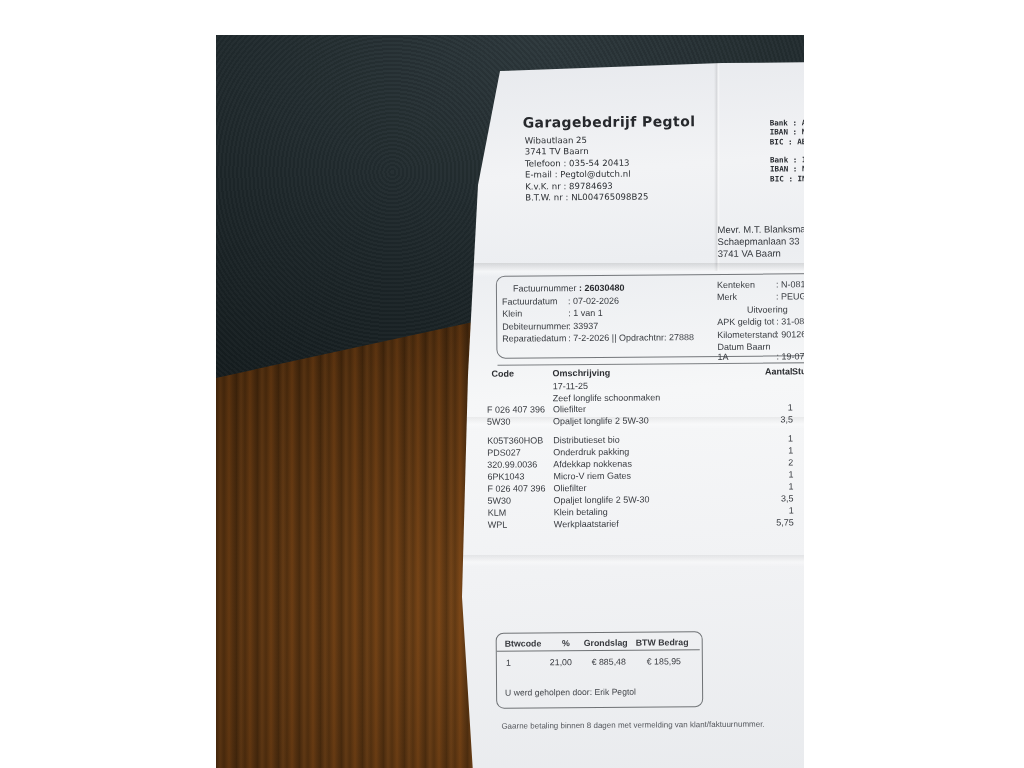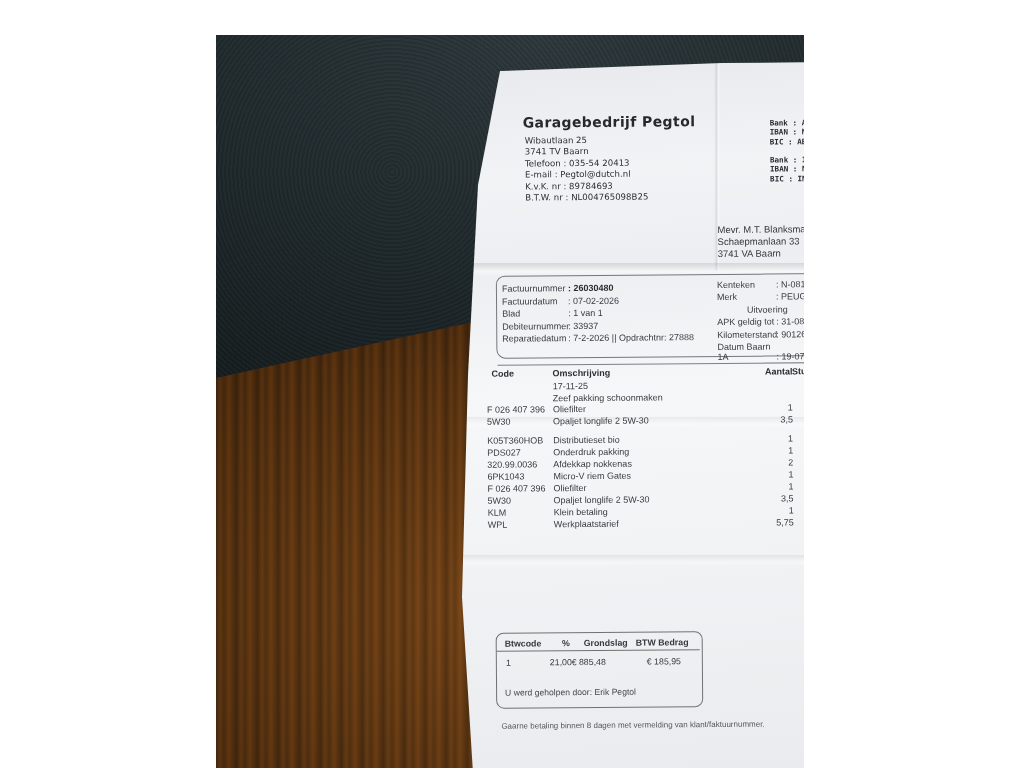--- a/index.html
+++ b/index.html
@@ -60,21 +60,21 @@
   .c-code{left:271px;} .thead .c-code{left:276px;}
   .c-desc{left:337px;}
   .c-qty{left:529px;width:48px;text-align:right;}
   .c-unit{left:556px;width:64px;text-align:right;}
   .c-vat{left:726px;}
   
   .vat-box{left:278px;top:596px;width:205px;height:74px;border:1px solid #6f7275;border-radius:8px;}
   .vat-divider{left:279px;top:614px;width:203px;height:1px;background:#6f7275;}
   .vrow{position:absolute;font-size:8.8px;color:#37393e;}
   .v-code{left:288px;} .v-pct{left:318px;width:36px;text-align:right;}
-  .v-base{left:332px;width:56px;text-align:right;} .v-amt{left:420px;width:52px;text-align:center;}
+  .v-base{left:352px;width:56px;text-align:right;} .v-amt{left:420px;width:52px;text-align:center;}
   .vh-code{left:287px;} .vh-pct{left:330px;width:22px;text-align:right;}
   .vh-base{left:366px;} .vh-amt{left:418px;}
   .helped{left:287px;top:651px;font-size:8.6px;color:#44474c;}
   .trow{position:absolute;font-size:9px;color:#35383d;}
   
   .footer-note{left:283px;top:685px;font-size:8px;color:#55585d;}
 </style>
 </head>
 <body>
 
@@ -112,23 +112,23 @@
           <div>BIC : INGBNL2A</div>
         </div>
 
         <div class="abs customer">
           <div>Mevr. M.T. Blanksma-Bles</div>
           <div>Schaepmanlaan 33</div>
           <div>3741 VA Baarn</div>
         </div>
 
         <div class="abs meta-box"></div>
-        <div class="mrow meta-l" style="left:287px;top:247px"><span class="mlabel">Factuurnummer</span><span class="bold">: 26030480</span></div>
+        <div class="mrow meta-l" style="left:298px;top:247px"><span class="mlabel">Factuurnummer</span><span class="bold">: 26030480</span></div>
         <div class="mrow meta-l" style="left:287px;top:259.5px"><span class="mlabel">Factuurdatum</span><span>: 07-02-2026</span></div>
-        <div class="mrow meta-l" style="left:287px;top:272px"><span class="mlabel">Blad</span><span>: 1 van 1</span></div>
+        <div class="mrow meta-l" style="left:287px;top:272px"><span class="mlabel">Klein</span><span>: 1 van 1</span></div>
         <div class="mrow meta-l" style="left:287px;top:284.5px"><span class="mlabel">Debiteurnummer</span><span>: 33937</span></div>
         <div class="mrow meta-l" style="left:287px;top:297px"><span class="mlabel">Reparatiedatum</span><span>: 7-2-2026 || Opdrachtnr: 27888</span></div>
 
         <div class="mrow meta-r" style="left:502px;top:245px"><span class="mlabel">Kenteken</span><span>: N-081-HH</span></div>
         <div class="mrow meta-r" style="left:502px;top:257.4px"><span class="mlabel">Merk</span><span>: PEUGEOT 2008</span></div>
         <div class="mrow meta-r" style="left:532px;top:269.8px"><span class="mlabel">Uitvoering</span><span>:</span></div>
         <div class="mrow meta-r" style="left:502px;top:282.2px"><span class="mlabel">APK geldig tot</span><span>: 31-08-2026</span></div>
         <div class="mrow meta-r" style="left:502px;top:294.6px"><span class="mlabel">Kilometerstand</span><span>: 90126</span></div>
         <div class="mrow meta-r" style="left:502px;top:307px"><span class="mlabel">Datum Baarn 1A</span><span>: 19-07-2018</span></div>
 
@@ -143,21 +143,21 @@
 
         <div class="row" style="top:345px">
             <span class="c c-code"></span>
             <span class="c c-desc">17-11-25</span>
             <span class="c c-qty"></span>
             <span class="c c-unit"></span>
             <span class="c c-vat"></span>
           </div>
         <div class="row" style="top:356.5px">
             <span class="c c-code"></span>
-            <span class="c c-desc">Zeef pakking schoonmaken</span>
+            <span class="c c-desc">Zeef longlife schoonmaken</span>
             <span class="c c-qty"></span>
             <span class="c c-unit"></span>
             <span class="c c-vat"></span>
           </div>
         <div class="row" style="top:368px">
             <span class="c c-code">F 026 407 396</span>
             <span class="c c-desc">Oliefilter</span>
             <span class="c c-qty">1</span>
             <span class="c c-unit">13,72</span>
           </div>

